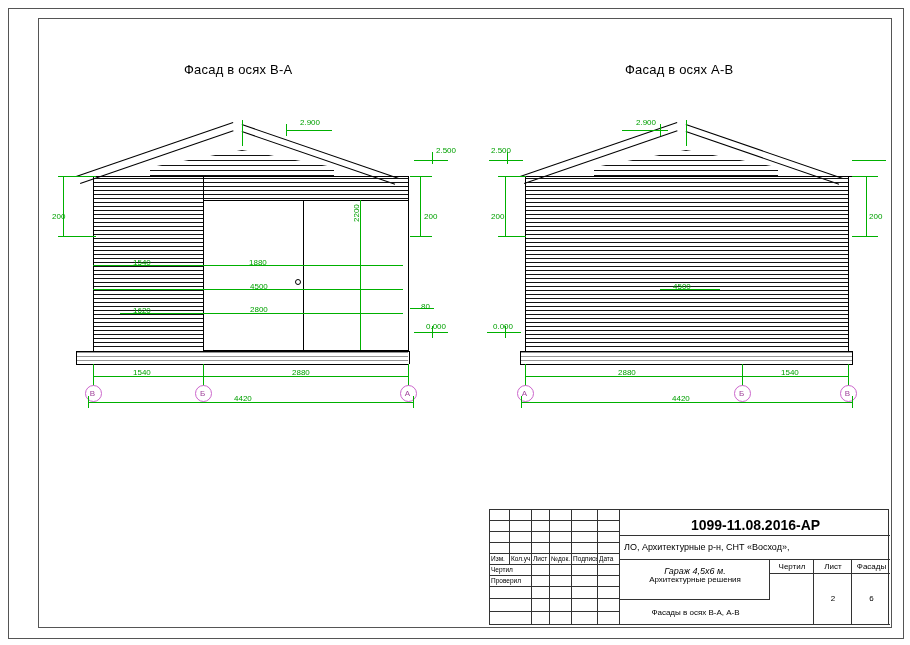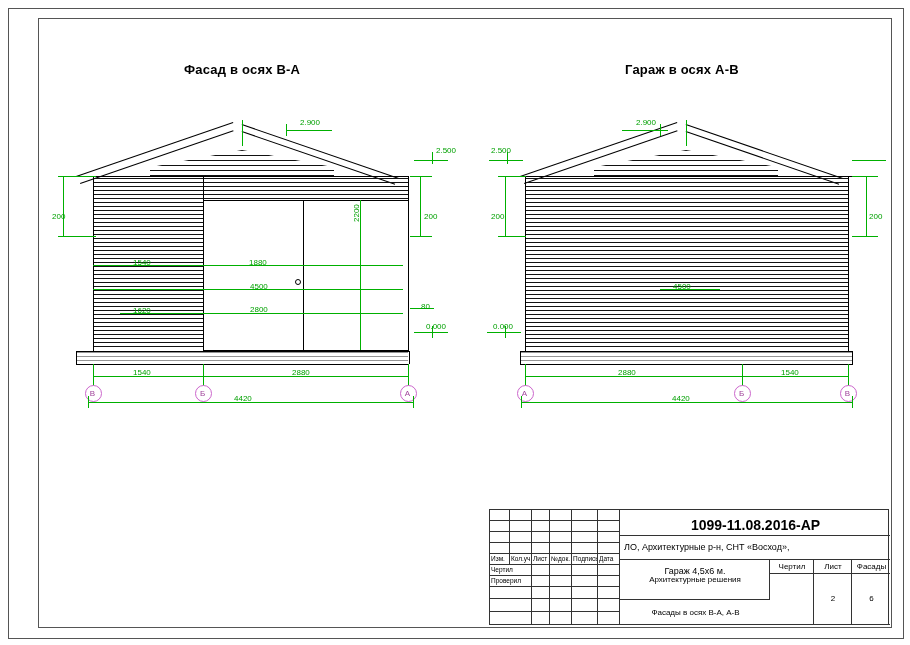--- a/index.html
+++ b/index.html
@@ -1,21 +1,21 @@
 <!DOCTYPE html>
 <html><head>
 <meta charset="utf-8">
 <style>
   html,body{margin:0;padding:0;background:#ffffff;}
   body{width:910px;height:645px;overflow:hidden;font-family:"Liberation Sans",sans-serif;}
   #sheet{position:relative;width:910px;height:645px;background:#fff;}
   .frame-outer{position:absolute;left:8px;top:8px;width:894px;height:629px;border:1px solid #555;}
   .frame-inner{position:absolute;left:38px;top:18px;width:852px;height:608px;border:1px solid #555;}
 
-  .ttl{position:absolute;font-size:13px;color:#000;font-weight:bold;letter-spacing:.2px;}
+  .ttl{position:absolute;font-size:13px;color:#000;font-weight:normal;letter-spacing:.2px;}
   .mag{position:absolute;border:1px solid #cc66cc;border-radius:50%;background:#fff;}
   .lbl{position:absolute;font-size:8px;color:#00a000;white-space:nowrap;}
   .lblm{position:absolute;font-size:8px;color:#a0449b;white-space:nowrap;text-align:center;}
 
   
   .hatch{position:absolute;
     background-image:repeating-linear-gradient(to bottom,#111 0px,#111 1px,transparent 1px,transparent 4px);}
   .hatch2{position:absolute;
     background-image:repeating-linear-gradient(to bottom,#111 0px,#111 1px,transparent 1px,transparent 5px);}
 
@@ -121,21 +121,21 @@
 
   <div class="gh" style="left:93px;top:376px;width:315px;"></div>
   <div class="lbl" style="left:133px;top:368px;">1540</div>
   <div class="lbl" style="left:292px;top:368px;">2880</div>
 
   <div class="gh" style="left:88px;top:402px;width:325px;"></div>
   <div class="gv" style="left:88px;top:396px;height:12px;"></div>
   <div class="gv" style="left:413px;top:396px;height:12px;"></div>
   <div class="lbl" style="left:234px;top:394px;">4420</div>
 
-  <div class="ttl" style="left:625px;top:62px;">Гараж в осях А-В</div>
+  <div class="ttl" style="left:625px;top:62px;">Фасад в осях А-В</div>
 
   <div class="roofline" style="left:520px;top:176px;width:166px;transform:rotate(-19deg);"></div>
   <div class="roofline" style="left:686px;top:124px;width:166px;transform:rotate(19deg);"></div>
   <div class="roofline" style="left:524px;top:183px;width:162px;transform:rotate(-19deg);"></div>
   <div class="roofline" style="left:686px;top:131px;width:162px;transform:rotate(19deg);"></div>
 
   <div class="hatch2" style="left:594px;top:150px;width:184px;height:26px;clip-path:polygon(50% 0%,100% 66%,100% 100%,0% 100%,0% 66%);"></div>
 
   <div class="hline" style="left:520px;top:176px;width:333px;"></div>
   <div class="hatch" style="left:525px;top:178px;width:323px;height:172px;"></div>
@@ -259,21 +259,21 @@
 
     <div class="tbcell" style="left:0;top:102px;width:42px;height:13px;"></div>
     <div class="tbcell" style="left:42px;top:102px;width:18px;height:13px;"></div>
     <div class="tbcell" style="left:60px;top:102px;width:22px;height:13px;"></div>
     <div class="tbcell" style="left:82px;top:102px;width:26px;height:13px;"></div>
     <div class="tbcell" style="left:108px;top:102px;width:22px;height:13px;"></div>
 
     <div class="tbcell big" style="left:130px;top:0;width:270px;height:26px;line-height:26px;padding-top:2px;border-right:none;">1099-11.08.2016-АР</div>
     <div class="tbcell" style="left:130px;top:26px;width:270px;height:24px;border-right:none;font-size:9px;line-height:22px;padding-left:4px;">ЛО, Архитектурные р-н,  СНТ «Восход»,</div>
 
-    <div class="tbcell mid" style="left:130px;top:50px;width:150px;height:40px;line-height:14px;padding-top:4px;">Гараж 4,5х6 м.</div>
+    <div class="tbcell mid" style="left:130px;top:50px;width:150px;height:40px;line-height:14px;padding-top:4px;font-style:italic;">Гараж 4,5х6 м.</div>
     <div class="tbcell sm" style="left:130px;top:90px;width:150px;height:25px;line-height:25px;border-right:none;">Фасады в осях В-А, А-В</div>
 
     <div class="tbcell sm" style="left:130px;top:64px;width:150px;height:26px;line-height:12px;border-top:none;">Архитектурные решения</div>
 
     <div class="tbcell sm" style="left:280px;top:50px;width:44px;height:14px;line-height:13px;">Чертил</div>
     <div class="tbcell sm" style="left:324px;top:50px;width:38px;height:14px;line-height:13px;">Лист</div>
     <div class="tbcell sm" style="left:362px;top:50px;width:38px;height:14px;line-height:13px;border-right:none;">Фасады</div>
 
     <div class="tbcell sm" style="left:280px;top:64px;width:44px;height:51px;line-height:50px;"></div>
     <div class="tbcell sm" style="left:324px;top:64px;width:38px;height:51px;line-height:50px;">2</div>

